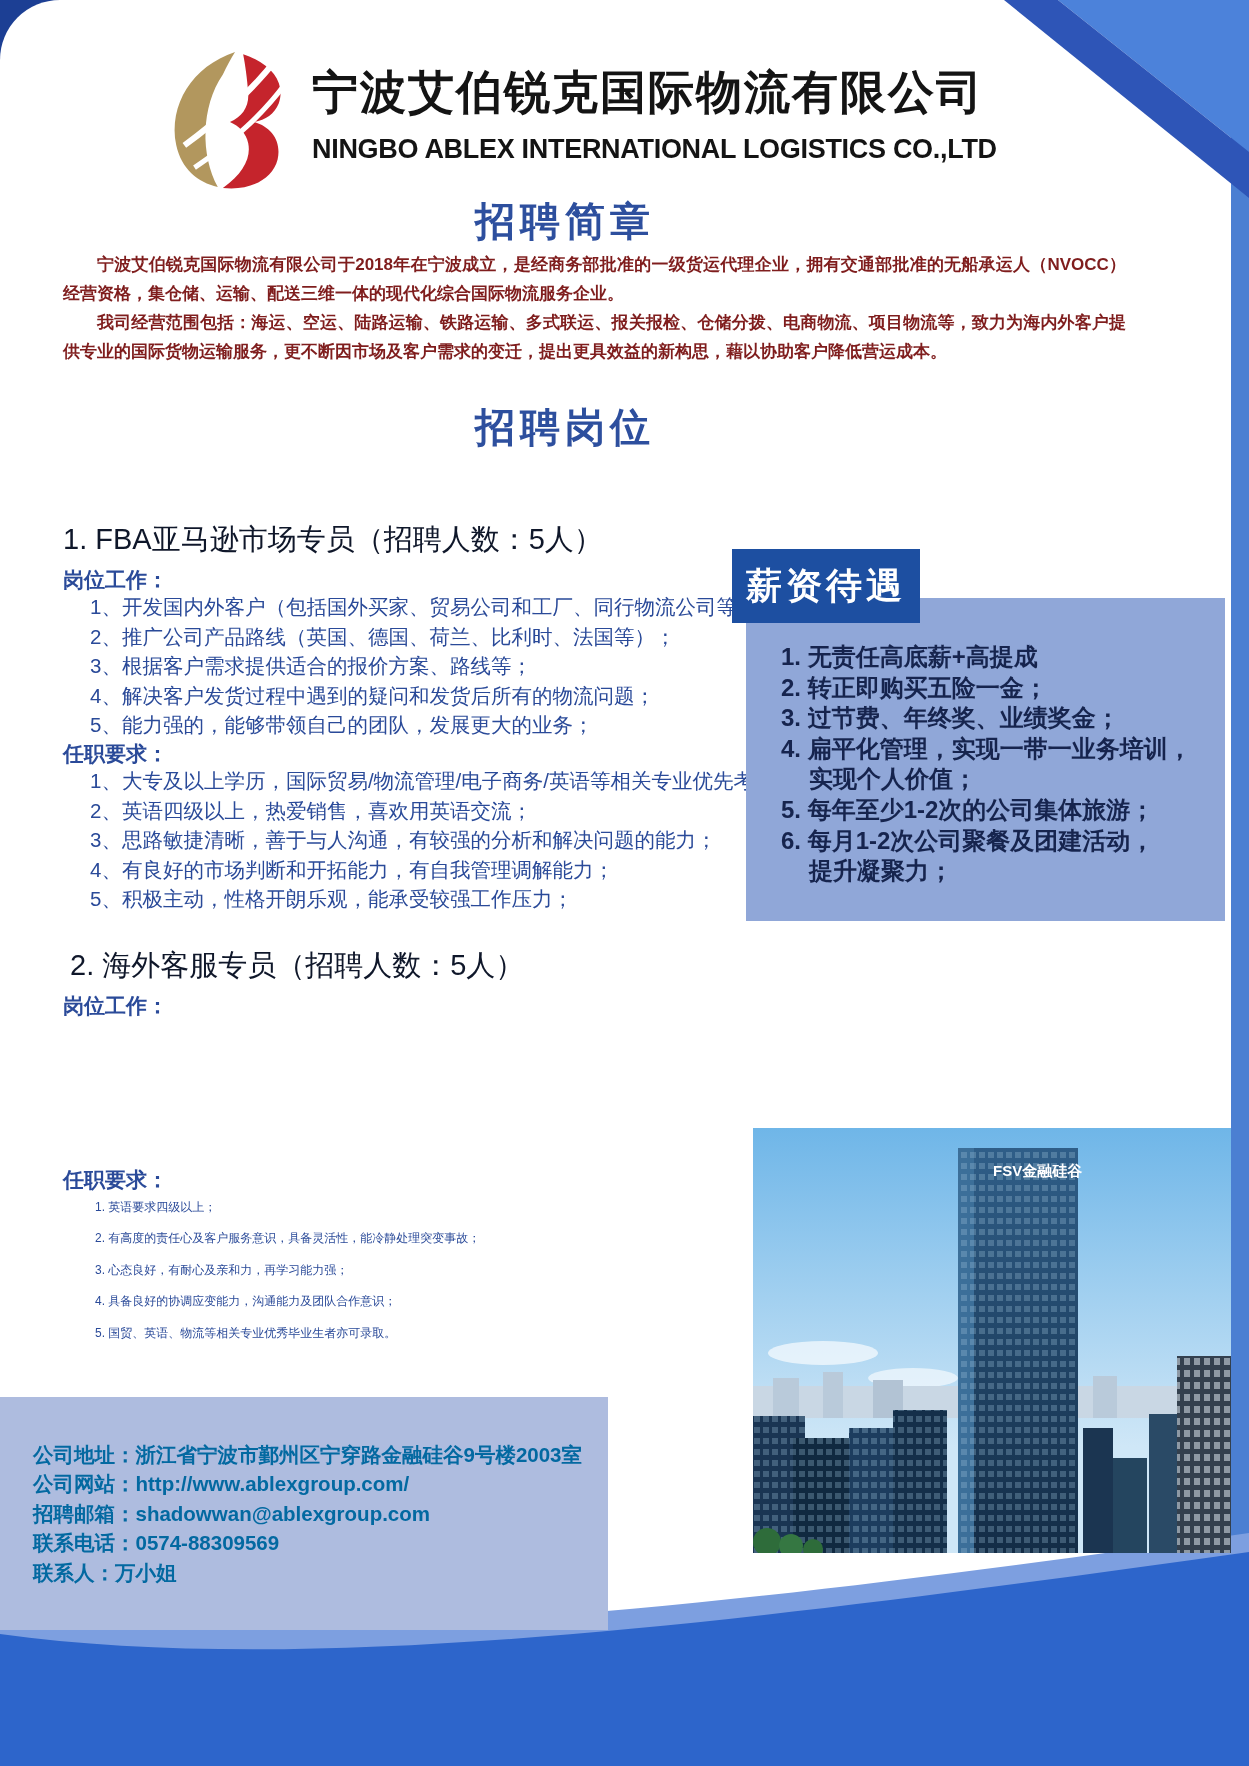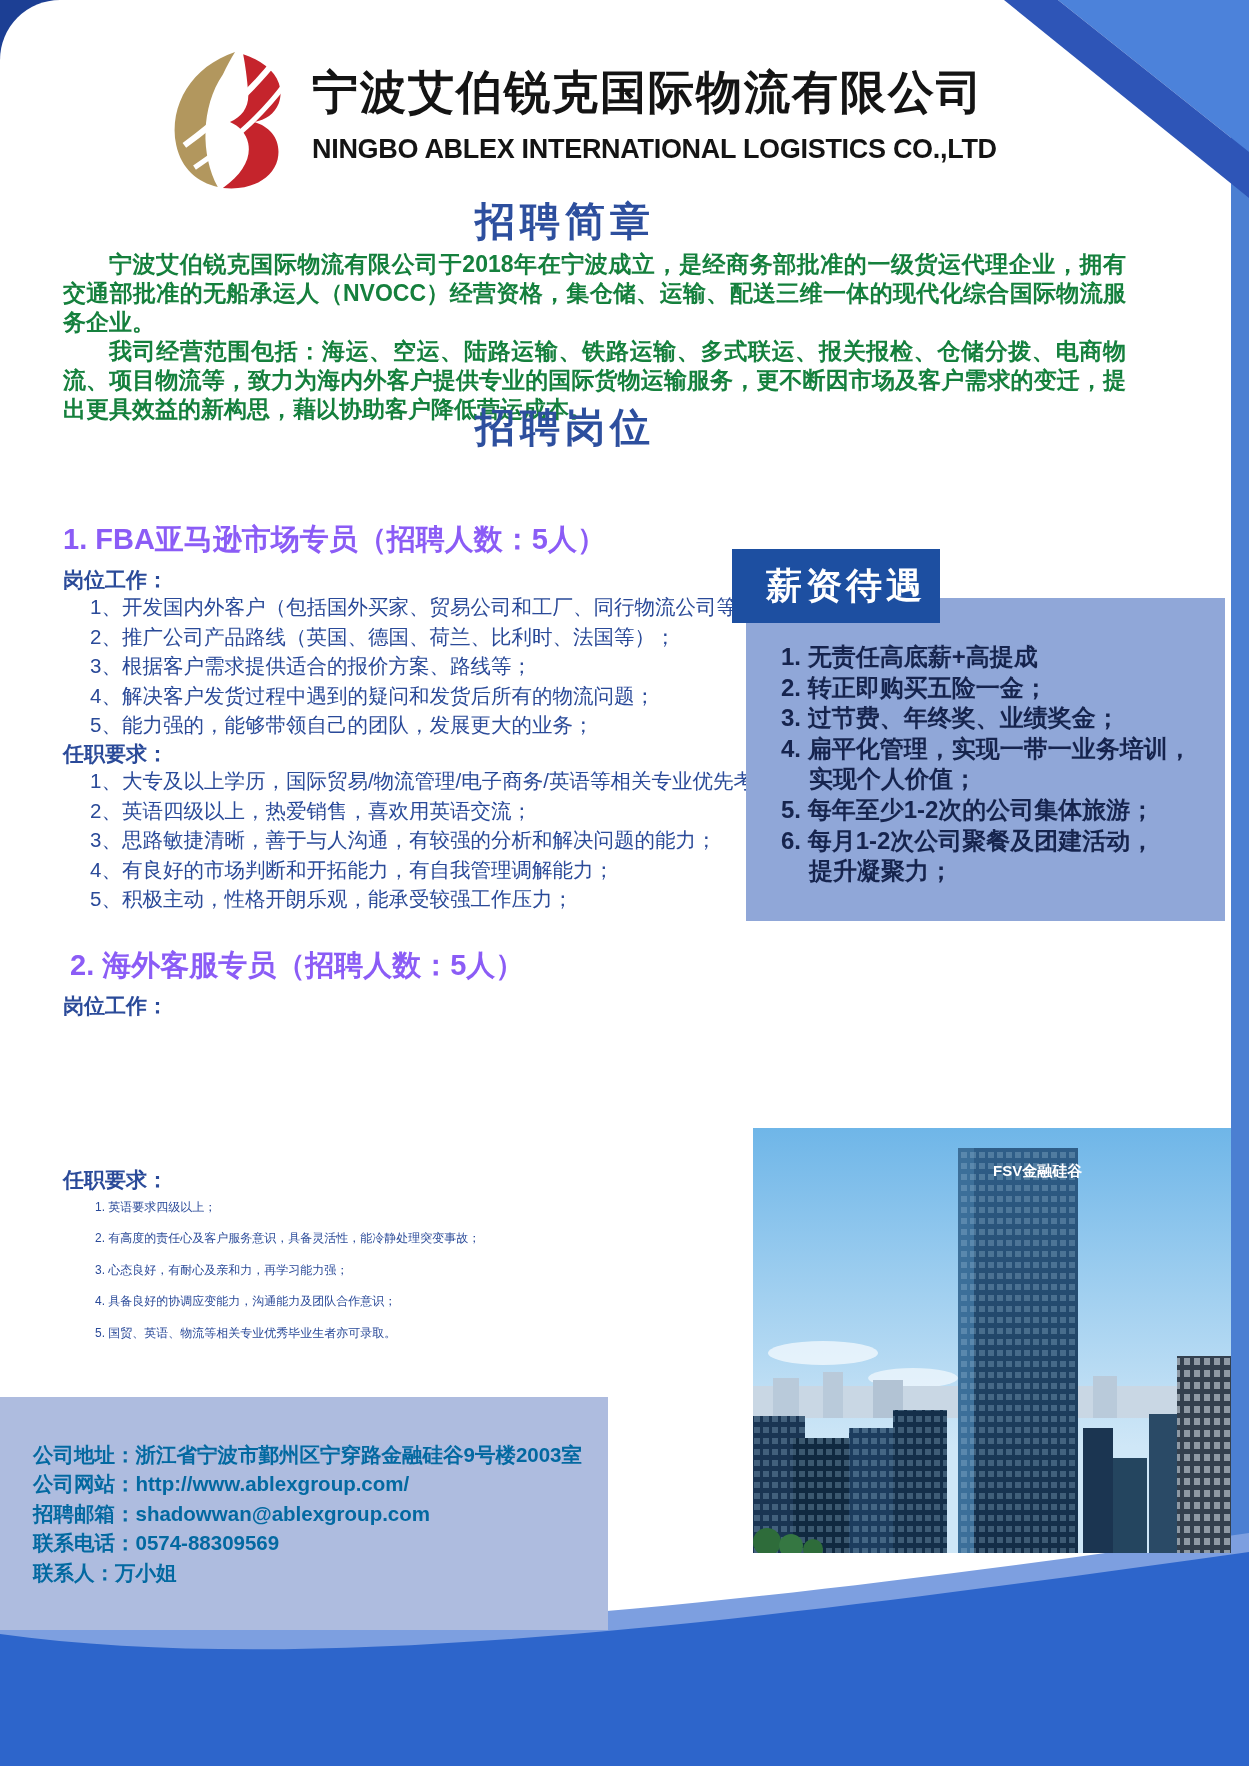--- a/index.html
+++ b/index.html
@@ -20,44 +20,44 @@
   .name-en{left:312px; top:134px; width:720px; font-size:27px; font-weight:bold;
            color:#141414; letter-spacing:-0.3px; white-space:nowrap;}
 
   
   .sec-title{left:0; width:1130px; text-align:center; font-size:40px; font-weight:bold;
              color:#2d4f9e; letter-spacing:5px;}
   .t-intro{top:194px;}
   .t-pos{top:400px;}
 
   
-  .intro{left:63px; top:250px; width:1063px; font-size:23px; line-height:29px;
-         font-weight:600; color:#15803d; text-align:justify;}
+  .intro{left:63px; top:250px; width:1063px; font-size:17px; line-height:29px;
+         font-weight:600; color:#7f1d1d; text-align:justify;}
   .intro p{margin:0; text-indent:2em;}
 
   
-  .pos-title{font-size:29px; font-weight:bold; color:#8b5cf6; white-space:nowrap;}
+  .pos-title{font-size:29px; font-weight:normal; color:#0f172a; white-space:nowrap;}
   .p1-title{left:63px; top:520px;}
   .p2-title{left:70px; top:946px;}
   .blk-label{font-size:21px; font-weight:600; color:#2a4a99;}
   .p1-dl{left:63px; top:566px;}
   .p1-rl{left:63px; top:740px;}
   .p2-dl{left:63px; top:992px;}
   .p2-rl{left:63px; top:1166px;}
   .line-list div{white-space:nowrap;}
   .p1-duties{left:90px; top:592px; font-size:20.5px; line-height:29.6px; font-weight:500;}
   .p1-reqs{left:90px; top:766px; font-size:20.5px; line-height:29.6px; font-weight:500;}
   .p2-duties{left:88px; top:1018px; font-size:20px; line-height:31.2px; font-weight:500;}
   .p2-reqs{left:95px; top:1192px; font-size:12px; line-height:31.4px; font-weight:500;}
 
   
   .salary-panel{left:746px; top:598px; width:479px; height:323px; background:#90a7d8;}
   .salary-title{left:732px; top:549px; width:188px; height:74px; background:#1d4fa1;
                 color:#ffffff; font-size:36px; font-weight:bold; line-height:74px;
-                text-align:center; letter-spacing:4px;padding-left:20px;}
+                text-align:center; letter-spacing:4px;}
   .salary-lines{left:781px; top:642px; font-size:24px; line-height:30.6px;
                 color:#16244e; font-weight:600;}
   .salary-lines div{white-space:nowrap;}
   .salary-lines .paren{margin-left:-8px;}
   .salary-lines .cont{padding-left:28px;}
 
   
   .contact-box{left:0; top:1397px; width:608px; height:233px; background:#aebcdf;}
   .contact-rows{left:33px; top:1440px; font-size:20.5px; line-height:29.4px;
                 font-weight:bold; color:#0369a1;}

